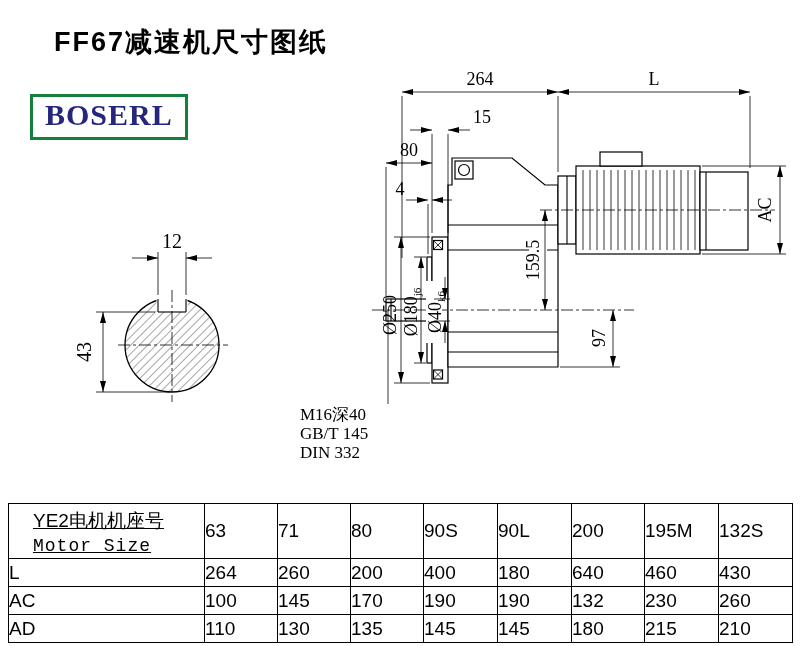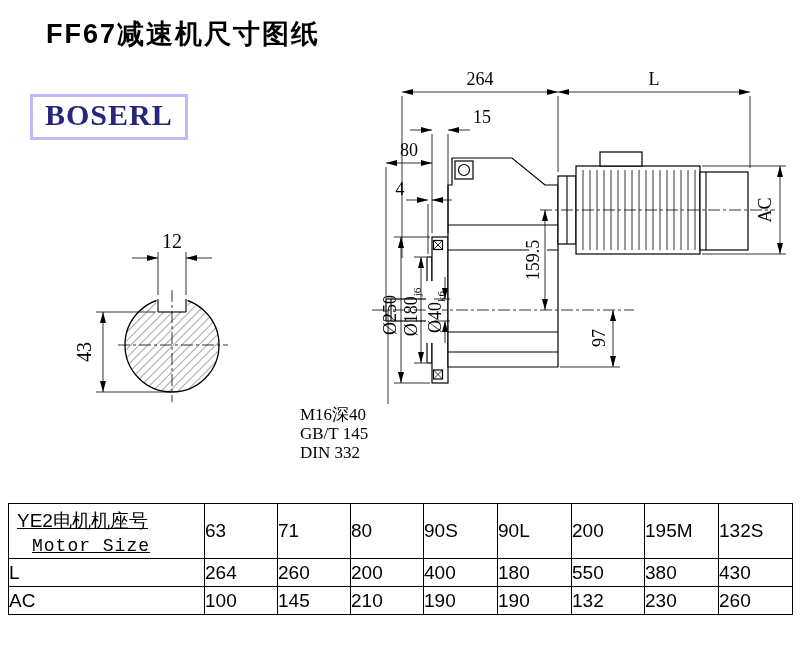--- a/index.html
+++ b/index.html
@@ -1,38 +1,38 @@
 <!DOCTYPE html>
 <html><head>
 <meta charset="utf-8">
 <style>
   html,body{margin:0;padding:0;}
   body{width:800px;height:646px;background:#fff;position:relative;overflow:hidden;
        font-family:"Liberation Sans",sans-serif;color:#000;}
-  .page-title{position:absolute;left:46px;top:16px;margin:0;font-size:27px;font-weight:bold;
+  .page-title{position:absolute;left:46px;top:16px;margin:8px;font-size:27px;font-weight:bold;
        letter-spacing:2px;color:#000;}
-  .brand-logo{position:absolute;left:30px;top:94px;border:3px solid #c4b5fd;color:#26267d;
+  .brand-logo{position:absolute;left:30px;top:94px;border:3px solid #15803d;color:#26267d;
        font-family:"Liberation Serif",serif;font-weight:bold;font-size:30px;
        padding:1px 12px 5px 12px;letter-spacing:1px;background:#fff;}
   svg.drawing{position:absolute;left:0;top:0;}
   
   .ol{fill:#fff;stroke:#000;stroke-width:1.2;}
   .ln{stroke:#000;stroke-width:1.1;fill:none;}
   .dim{stroke:#000;stroke-width:0.8;fill:none;}
   .cl{stroke:#000;stroke-width:0.8;stroke-dasharray:12 3 3 3;fill:none;}
   text.d{font-family:"Liberation Serif",serif;font-size:18px;fill:#000;}
   text.dl{font-family:"Liberation Serif",serif;font-size:20px;fill:#000;}
   text.note{font-family:"Liberation Serif",serif;font-size:17px;fill:#000;}
   tspan.sub{font-size:11px;}
   
   table.dims{position:absolute;left:8px;top:503px;width:784px;border-collapse:collapse;
        table-layout:fixed;border:1.5px solid #000;}
   table.dims td{border:1px solid #000;text-align:left;font-size:19px;padding:0;height:27px;}
-  table.dims td.hdr{text-align:left;padding-left:8px;height:54px;}
-  .u{text-decoration:underline;margin-left:15px;}
+  table.dims td.hdr{text-align:left;padding-left:24px;height:54px;}
+  .u{text-decoration:underline;}
   .hdr-cn{font-size:19px;margin:2px 0 2px 0;}
   .hdr-en{font-family:"Liberation Mono",monospace;font-size:18px;letter-spacing:1px;}
 </style>
 </head>
 <body>
 
 <div>
 
   <h1 class="page-title">FF67减速机尺寸图纸</h1>
 
@@ -215,31 +215,42 @@
         <td>195M</td>
         <td>132S</td>
       </tr>
       <tr>
         <td>L</td>
         <td>264</td>
         <td>260</td>
         <td>200</td>
         <td>400</td>
         <td>180</td>
-        <td>550</td>
-        <td>380</td>
+        <td>640</td>
+        <td>460</td>
         <td>430</td>
       </tr>
       <tr>
         <td>AC</td>
         <td>100</td>
         <td>145</td>
-        <td>210</td>
+        <td>170</td>
         <td>190</td>
         <td>190</td>
         <td>132</td>
         <td>230</td>
         <td>260</td>
       </tr>
+      <tr>
+        <td>AD</td>
+        <td>110</td>
+        <td>130</td>
+        <td>135</td>
+        <td>145</td>
+        <td>145</td>
+        <td>180</td>
+        <td>215</td>
+        <td>210</td>
+      </tr>
     </tbody>
   </table>
 
 </div>
 
 </body></html>

